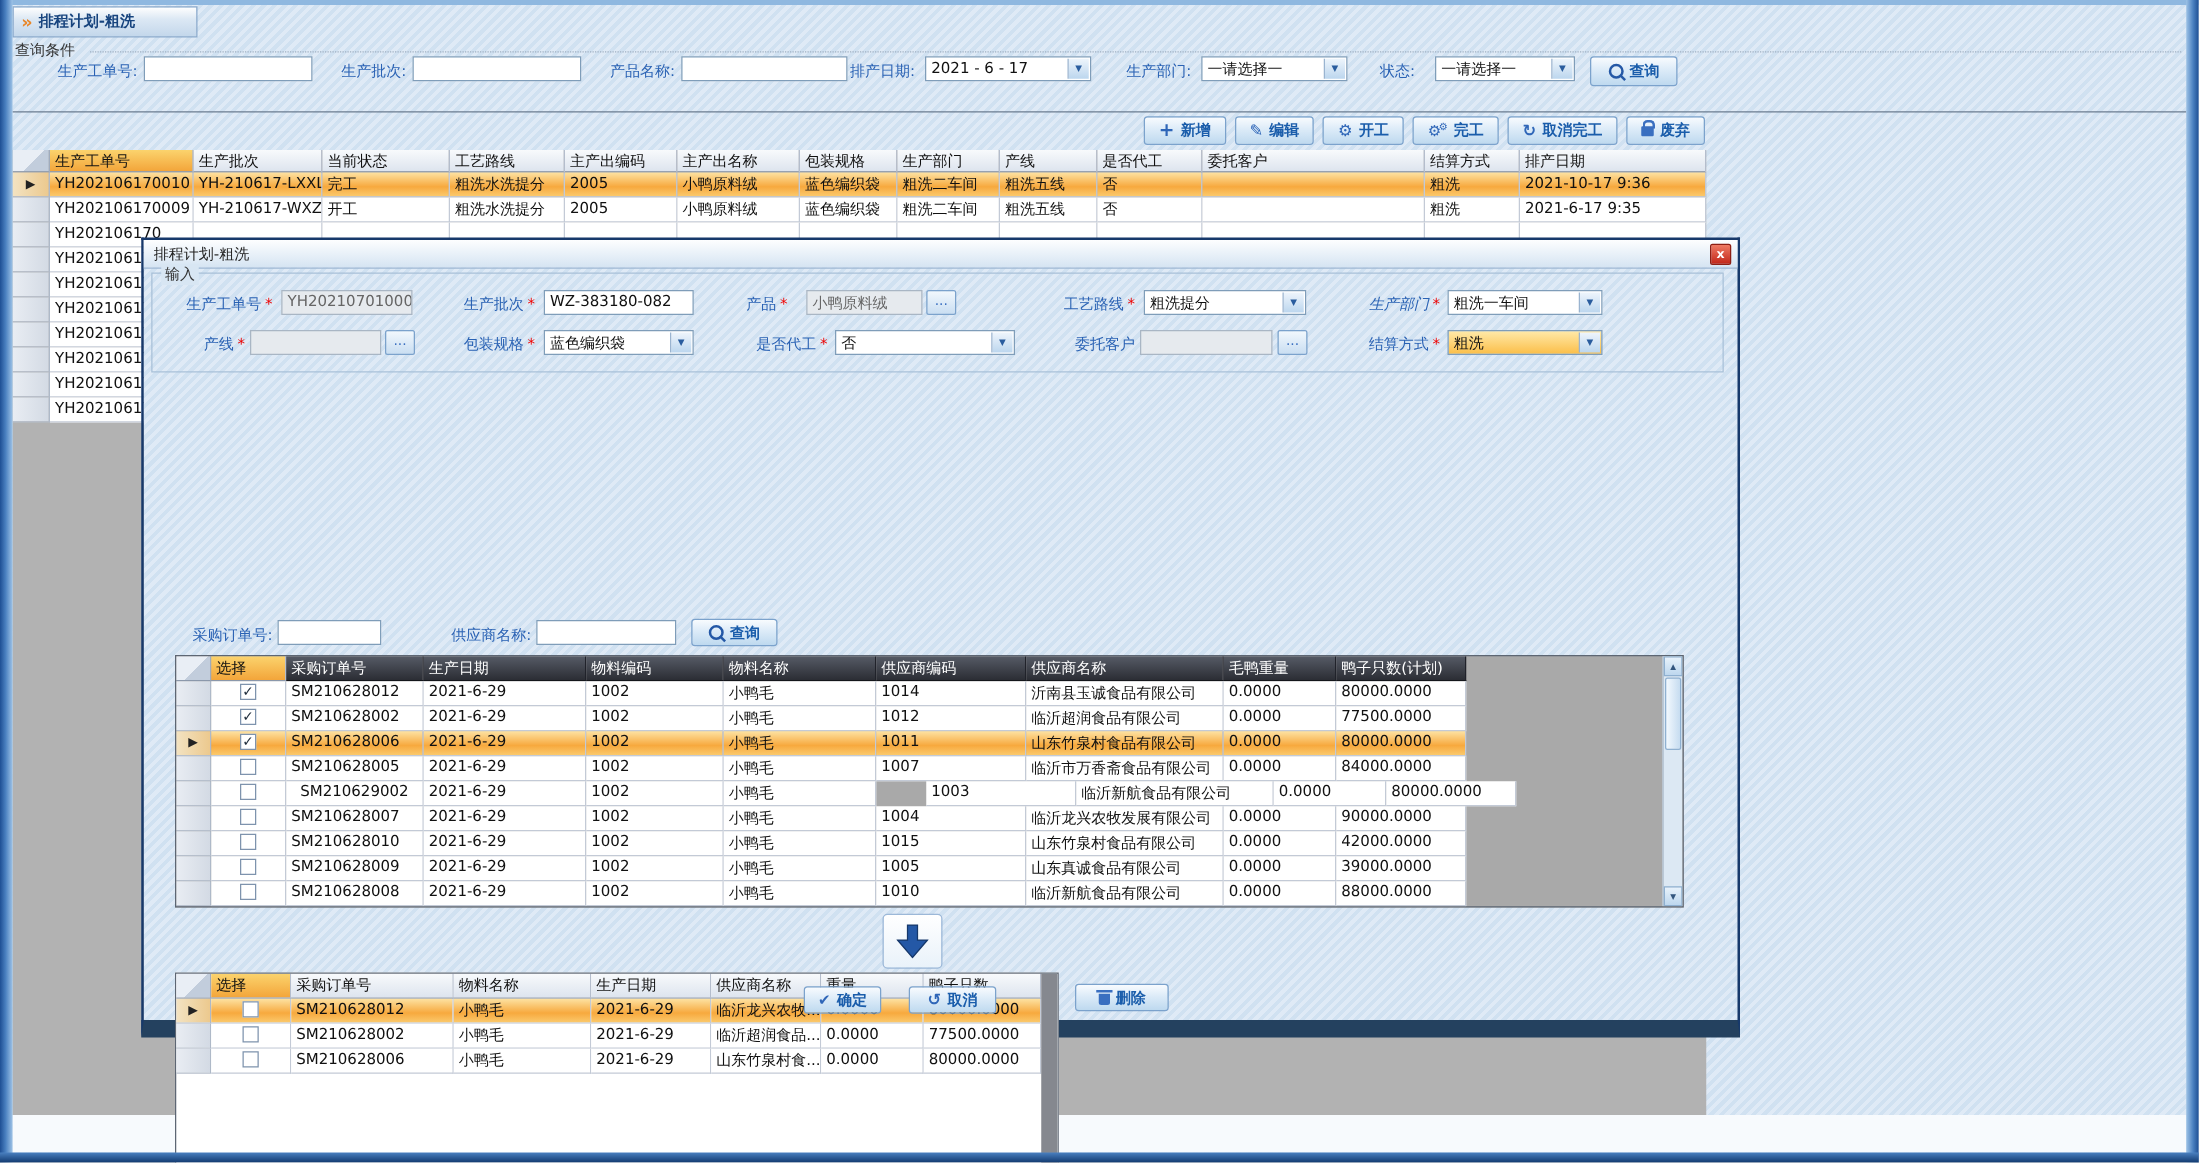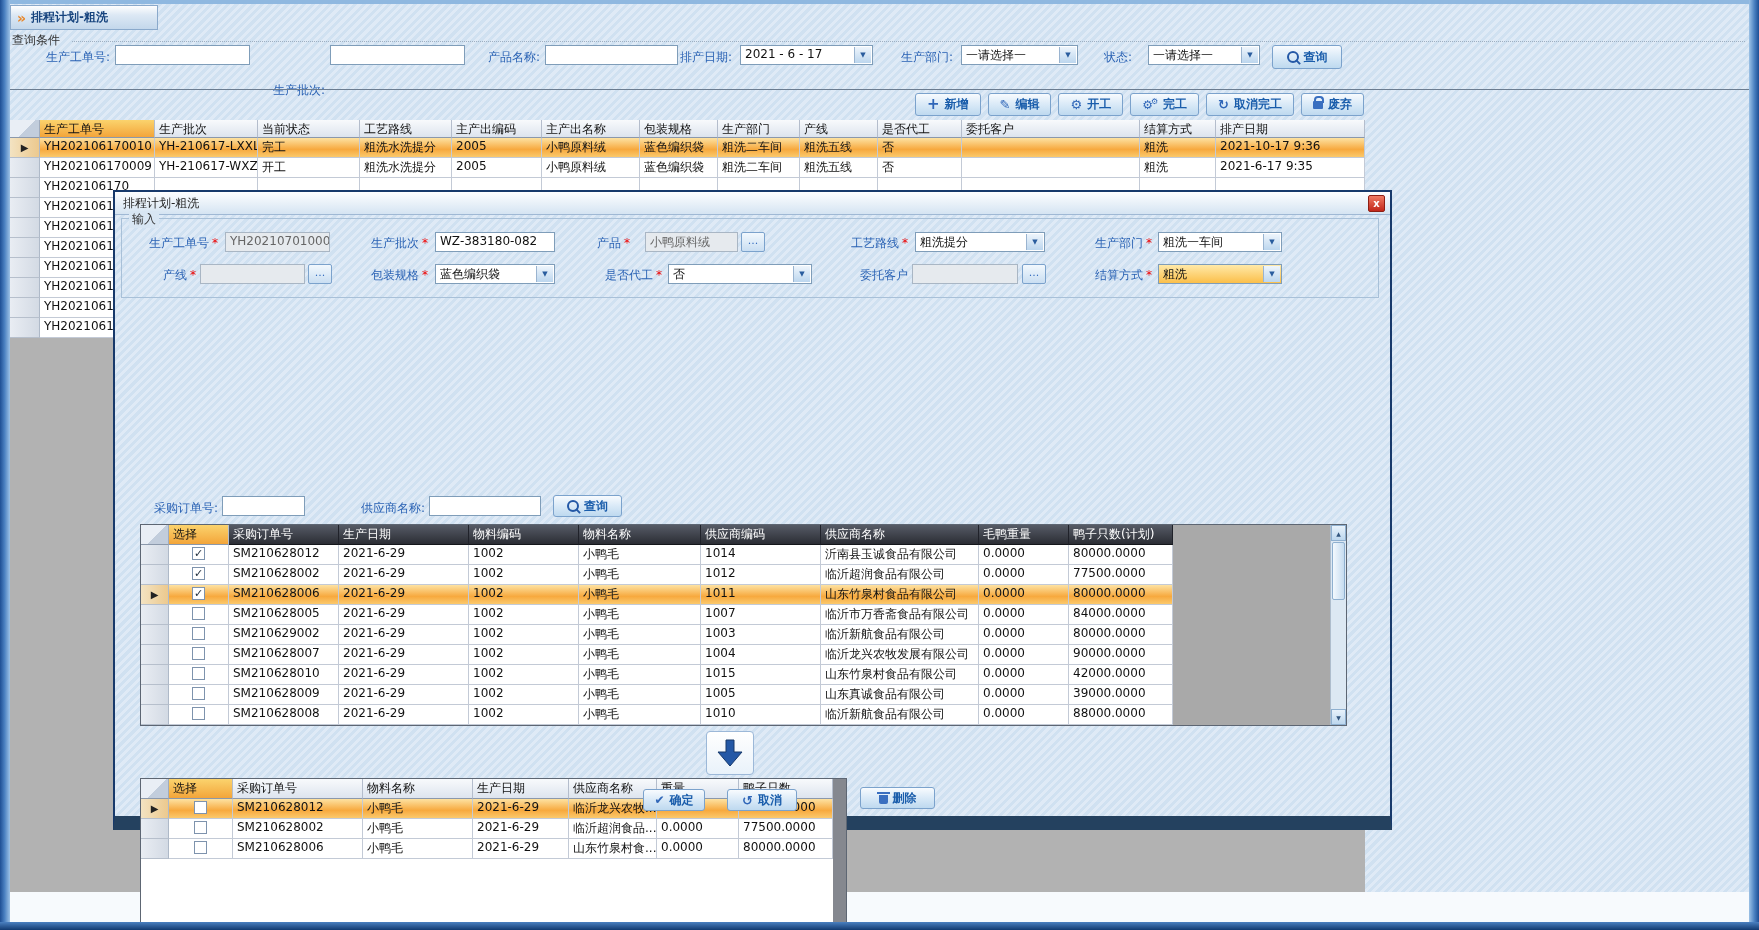--- a/index.html
+++ b/index.html
@@ -97,21 +97,21 @@
   <div class="tab">
     <span class="chev">»</span>
     <span class="ttl">排程计划-粗洗</span>
   </div>
   <div class="qlabel">查询条件</div>
   <div class="qline"></div>
 
   <div id="query-row">
       <div class="lbl" style="left: 20px; top: 45px; width: 80px;">生产工单号:</div>
       <input class="inp" style="left: 105px; top: 41px; width: 135px;">
-      <div class="lbl" style="left: 245px; top: 45px; width: 70px; margin-top: 33px;">生产批次:</div>
+      <div class="lbl" style="left: 245px; top: 45px; width: 70px;">生产批次:</div>
       <input class="inp" style="left: 320px; top: 41px; width: 135px;">
       <div class="lbl" style="left: 460px; top: 45px; width: 70px;">产品名称:</div>
       <input class="inp" style="left: 535px; top: 41px; width: 133px;">
       <div class="lbl" style="left: 645px; top: 45px; width: 77px;">排产日期:</div>
       <div class="combo" style="left: 730px; top: 41px; width: 133px;">2021 - 6 - 17<span class="dd">▼</span></div>
       <div class="lbl" style="left: 868px; top: 45px; width: 75px;">生产部门:</div>
       <div class="combo" style="left: 951px; top: 41px; width: 117px;">一请选择一<span class="dd">▼</span></div>
       <div class="lbl" style="left: 1068px; top: 45px; width: 54px;">状态:</div>
       <div class="combo" style="left: 1138px; top: 41px; width: 112px;">一请选择一<span class="dd">▼</span></div>
     </div>
@@ -342,21 +342,21 @@
   <div id="modal-fields">
       <div class="lbl" style="left: 18px; top: 43px; width: 85px;">生产工单号<span class="req">*</span></div>
       <div class="inp dis" style="left: 110px; top: 40px; width: 105px;">YH202107010001</div>
       <div class="lbl" style="left: 238px; top: 43px; width: 75px;">生产批次<span class="req">*</span></div>
       <div class="inp" style="left: 320px; top: 40px; width: 120px;">WZ-383180-082</div>
       <div class="lbl" style="left: 445px; top: 43px; width: 70px;">产品<span class="req">*</span></div>
       <div class="inp dis" style="left: 530px; top: 40px; width: 93px;">小鸭原料绒</div>
       <div class="lookup" style="left: 626px; top: 40px;">...</div>
       <div class="lbl" style="left: 716px; top: 43px; width: 77px;">工艺路线<span class="req">*</span></div>
       <div class="combo" style="left: 800px; top: 40px; width: 130px;">粗洗提分<span class="dd">▼</span></div>
-      <div class="lbl" style="left: 962px; top: 43px; width: 75px;">生产部门<span class="req">*</span></div>
+      <div class="lbl" style="left: 962px; top: 43px; width: 75px; font-style: italic;">生产部门<span class="req">*</span></div>
       <div class="combo" style="left: 1043px; top: 40px; width: 124px;">粗洗一车间<span class="dd">▼</span></div>
       <div class="lbl" style="left: 30px; top: 75px; width: 51px;">产线<span class="req">*</span></div>
       <div class="inp dis" style="left: 85px; top: 72px; width: 105px;"></div>
       <div class="lookup" style="left: 193px; top: 72px;">...</div>
       <div class="lbl" style="left: 238px; top: 75px; width: 75px;">包装规格<span class="req">*</span></div>
       <div class="combo" style="left: 320px; top: 72px; width: 120px;">蓝色编织袋<span class="dd">▼</span></div>
       <div class="lbl" style="left: 470px; top: 75px; width: 77px;">是否代工<span class="req">*</span></div>
       <div class="combo" style="left: 553px; top: 72px; width: 144px;">否<span class="dd">▼</span></div>
       <div class="lbl" style="left: 714px; top: 75px; width: 79px;">委托客户</div>
       <div class="inp dis" style="left: 797px; top: 72px; width: 106px;"></div>
@@ -443,25 +443,25 @@
         <div class="g-c" style="width: 120px; height: 20px;">1007</div>
         <div class="g-c" style="width: 158px; height: 20px;">临沂市万香斋食品有限公司</div>
         <div class="g-c" style="width: 90px; height: 20px;">0.0000</div>
         <div class="g-c" style="width: 104px; height: 20px;">84000.0000</div>
       </div>
       <div class="g-row">
         <div class="g-rh" style="width: 28px; height: 20px;"></div>
         <div class="g-c" style="width: 60px; height: 20px;">
           <div class="cb"></div>
         </div>
-        <div class="g-c" style="width: 110px; height: 20px;">SM210629002</div>
-        <div class="g-c" style="width: 130px; height: 20px;">2021-6-29</div>
-        <div class="g-c" style="width: 110px; height: 20px;">1002</div>
-        <div class="g-c" style="width: 122px; height: 20px;">小鸭毛</div>
-        <div class="g-c" style="width: 120px; height: 20px;">1003</div>
+        <div class="g-c" style="width: 110px; height: 20px; text-align: center;">SM210629002</div>
+        <div class="g-c" style="width: 130px; height: 20px;">2021-6-29</div>
+        <div class="g-c" style="width: 110px; height: 20px;">1002</div>
+        <div class="g-c" style="width: 122px; height: 20px;">小鸭毛</div>
+        <div class="g-c" style="width: 120px; height: 20px; margin-left: 40px;">1003</div>
         <div class="g-c" style="width: 158px; height: 20px;">临沂新航食品有限公司</div>
         <div class="g-c" style="width: 90px; height: 20px;">0.0000</div>
         <div class="g-c" style="width: 104px; height: 20px;">80000.0000</div>
       </div>
       <div class="g-row">
         <div class="g-rh" style="width: 28px; height: 20px;"></div>
         <div class="g-c" style="width: 60px; height: 20px;">
           <div class="cb"></div>
         </div>
         <div class="g-c" style="width: 110px; height: 20px;">SM210628007</div>

